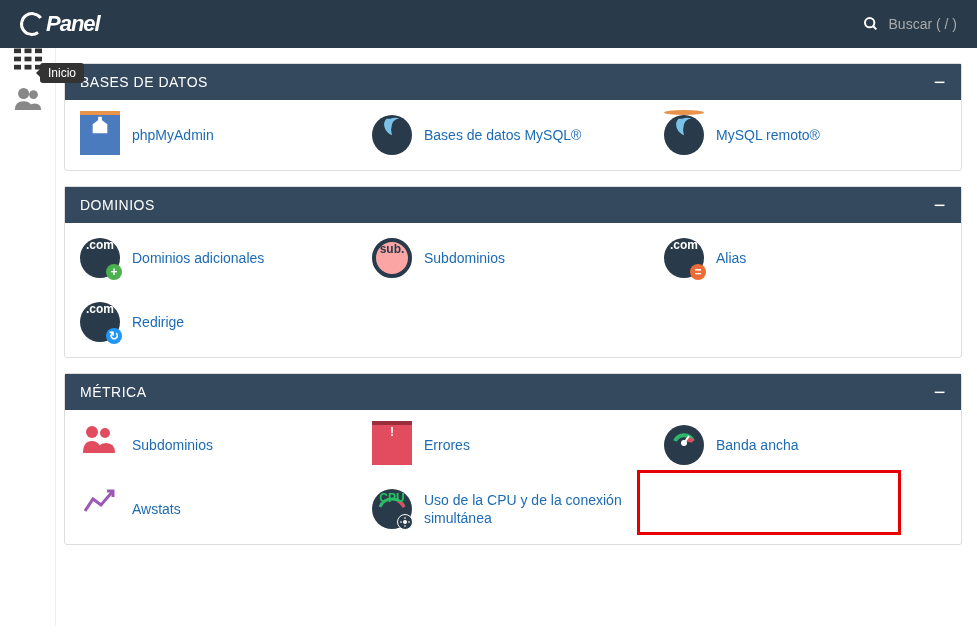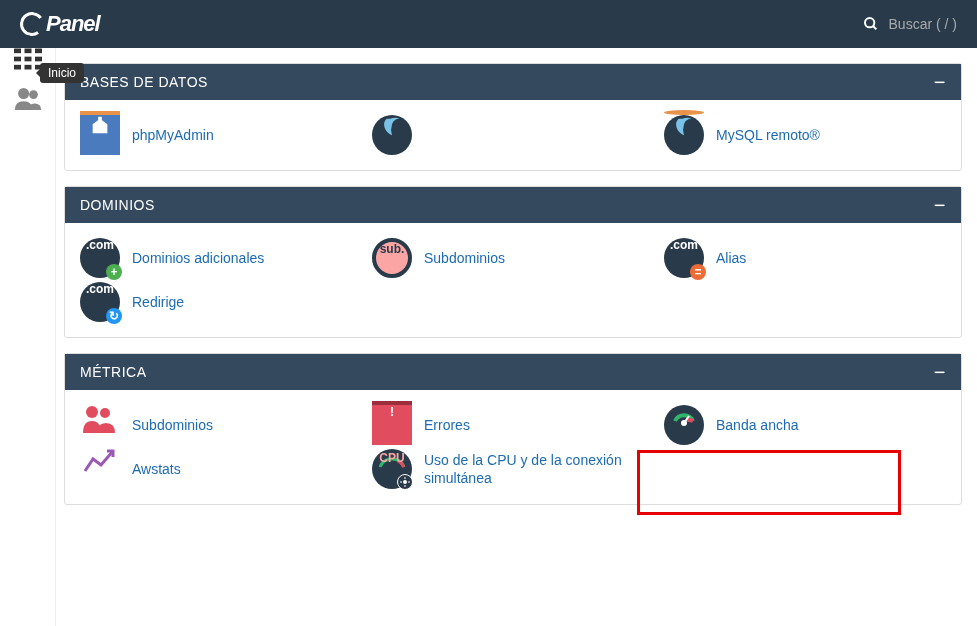--- a/index.html
+++ b/index.html
@@ -10,21 +10,21 @@
     .search-area{display:flex;gap:10px;color:#aaa;font-size:14px}
     .layout{display:flex;height:calc(100% - 48px)}
     .sidebar{width:56px;background:#fff;display:flex;flex-direction:column;align-items:center;gap:18px;border-right:1px solid #eee;position:relative}
     .sidebar .sb-icon{width:28px;height:22px;color:#444;cursor:pointer}
     .tooltip{position:absolute;left:40px;top:15px;background:#333;color:#fff;font-size:12px;padding:3px 8px;border-radius:3px}
     .tooltip::before{content:"";position:absolute;left:-4px;top:50%;transform:translateY(-50%);border:4px solid transparent;border-right-color:#333;border-left:none}
     .main{flex:1;padding:15px 15px 15px 8px;overflow:auto}
     .panel{background:#fff;border:1px solid #ddd;border-radius:3px;margin-bottom:15px}
     .panel-h{background:#34495e;color:#fff;padding:10px 15px;font-size:14px;font-weight:500;letter-spacing:0.5px;display:flex;justify-content:space-between;align-items:center;cursor:pointer}
     .minus{font-size:20px;line-height:10px}
-    .panel-b{padding:15px;display:grid;grid-template-columns:repeat(3,1fr);gap:4px 10px}
+    .panel-b{padding:15px;display:grid;grid-template-columns:repeat(3,1fr);gap:24px 10px}
     .item{display:flex;align-items:center;gap:12px;cursor:pointer}
     .item .ic{width:40px;height:40px;flex-shrink:0;display:flex;align-items:flex-start;justify-content:center;font-size:12px;font-weight:bold}
     .item .lbl{color:#1d6bb4;font-size:14px;line-height:1.3}
     .highlight{position:absolute;border:3px solid #e60000;pointer-events:none}
     .ic-phpmyadmin{background:#4a7bbf;position:relative}
     .ic-phpmyadmin::before{content:"";position:absolute;top:-4px;left:0;right:0;height:4px;background:#e8924a}
     .ic-phpmyadmin svg{width:22px;height:22px;fill:#fff}
     .ic-mysql{background:#293a4a;border-radius:50%}
     .ic-mysql svg{width:22px;height:22px;fill:#7ac1e8}
     .ic-wizard{background:#293a4a;border-radius:50%;position:relative}
@@ -37,21 +37,21 @@
     .badge{position:absolute;bottom:-2px;right:-2px;width:16px;height:16px;border-radius:50%;display:flex;align-items:center;justify-content:center;color:#fff;font-size:12px}
     .b-green{background:#4caf50}
     .b-orange{background:#ee6b35}
     .b-blue{background:#2196f3}
     .ic-sub{background:#fca5a5;border:4px solid #293a4a;border-radius:50%;color:#293a4a;font-size:11px;font-weight:bold}
     .ic-visitors{color:#e14d5f}
     .ic-errors{background:#e14d5f;color:#fff;font-size:20px}
     .ic-bw{background:#293a4a;border-radius:50%;position:relative}
     .ic-raw{color:#293a4a;position:relative}
     .ic-awstats{color:#9b59b6}
-    .ic-cpu{background:#293a4a;border-radius:50%;color:#fca5a5;font-size:11px;font-weight:bold;position:relative}
+    .ic-cpu{background:#293a4a;border-radius:50%;color:#22c55e;font-size:11px;font-weight:bold;position:relative}
   </style>
 </head>
 <body>
 
 <div class="topbar">
   <div class="logo">
       <span>Panel</span>
     </div>
   <div class="search-area">
     <svg width="16" height="16" viewBox="0 0 24 24" fill="none" stroke="#fff" stroke-width="3">
@@ -99,20 +99,21 @@
               </svg>
             </div>
           <span class="lbl">phpMyAdmin</span>
         </div>
         <div class="item">
           <div class="ic ic-mysql">
               <svg viewBox="0 0 24 24">
                 <path d="M6 4 Q2 8 4 14 Q6 20 12 22 Q10 16 12 10 Q14 4 20 4 Q16 2 10 4 Z"></path>
               </svg>
             </div>
+          <span class="lbl">Bases de datos MySQL®</span>
         </div>
         <div class="item">
           <div class="ic ic-remote">
               <svg viewBox="0 0 24 24">
                 <path d="M6 4 Q2 8 4 14 Q6 20 12 22 Q10 16 12 10 Q14 4 20 4 Q16 2 10 4 Z"></path>
               </svg>
             </div>
           <span class="lbl">MySQL remoto®</span>
         </div>
       </div>

